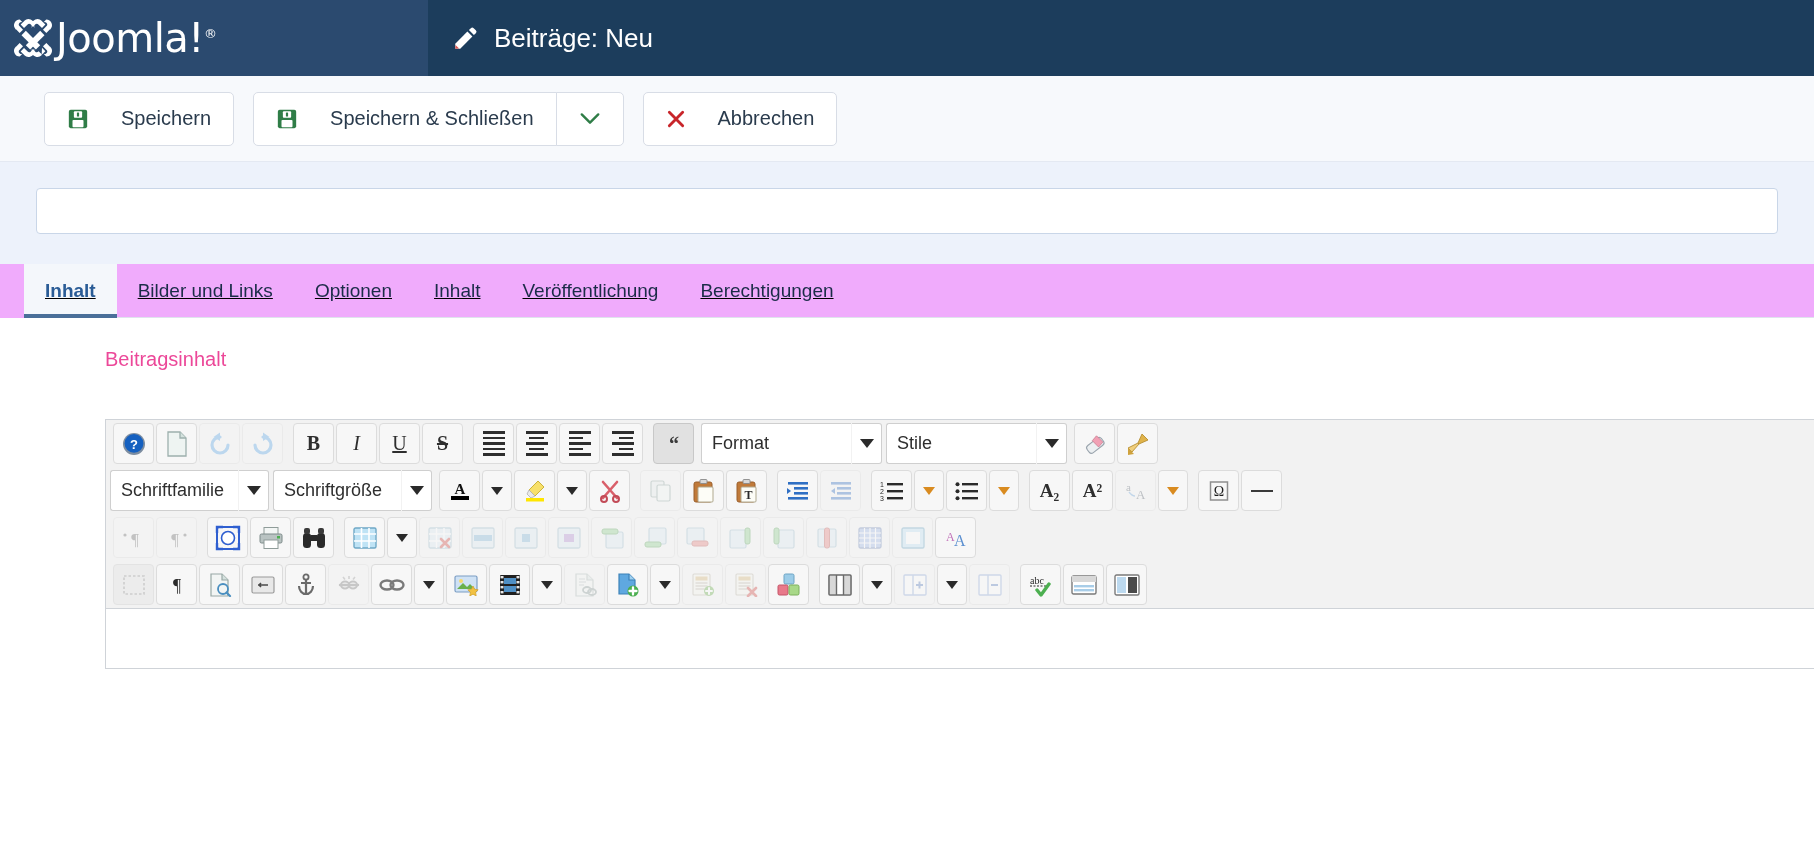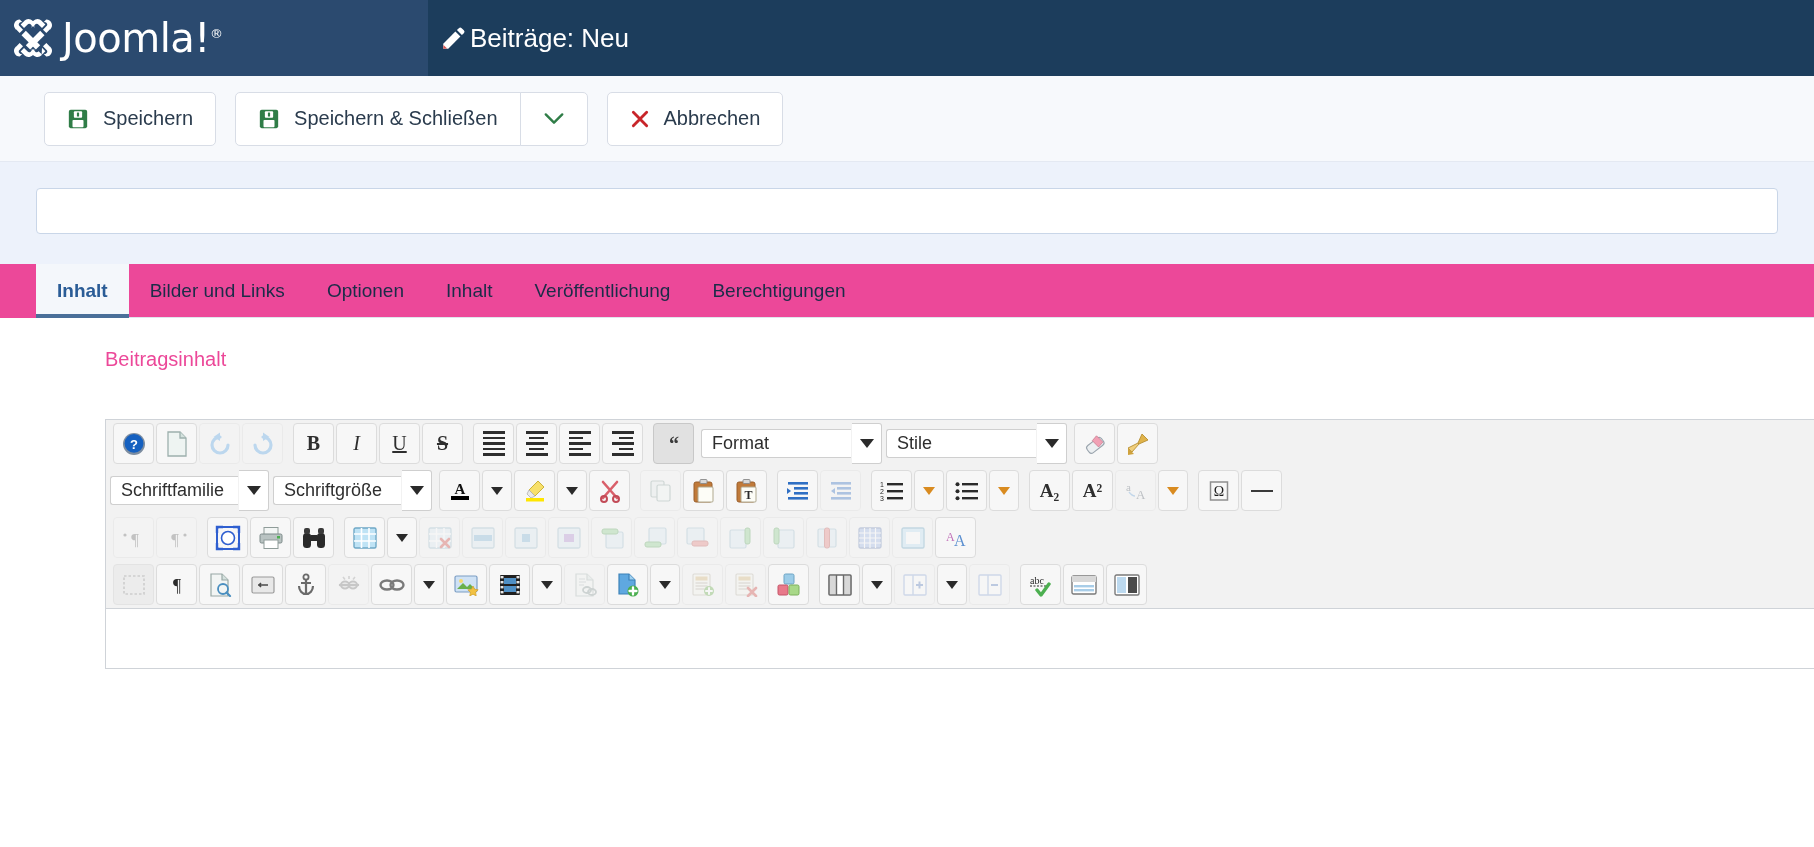--- a/index.html
+++ b/index.html
@@ -18,39 +18,39 @@
     width: 100%;
     background: #1c3d5c;
   }
   .brand {
     width: 428px;
     background: #2b4a6f;
     display: flex;
     align-items: center;
     padding-left: 10px;
   }
-  .joomla-logo { display: flex; align-items: center; gap: 6px; }
+  .joomla-logo { display: flex; align-items: center; }
   .joomla-mark { width: 46px; height: 46px; display:block; }
   .joomla-word {
     color: #ffffff;
     font-size: 40px;
     letter-spacing: -0.5px;
     font-family: "DejaVu Sans", sans-serif;
     font-weight: 400;
     line-height: 1;
     position: relative;
   }
   .joomla-word sup { font-size: 13px; vertical-align: super; }
   .page-head {
     flex: 1;
     background: #1c3d5c;
     display: flex;
     align-items: center;
-    padding-left: 12px;
-    gap: 4px;
+    padding-left: 24px;
+    gap: 16px;
   }
   .page-head-title {
     color: #ffffff;
     font-size: 26px;
     font-weight: 400;
   }
   .pencil-icon { width: 26px; height: 26px; display:block; }
 
   
   .toolbar {
@@ -63,21 +63,21 @@
     gap: 19px;
   }
   .btn {
     height: 54px;
     background: #ffffff;
     border: 1px solid #d8dde6;
     border-radius: 5px;
     display: flex;
     align-items: center;
     padding: 0 22px;
-    gap: 14px;
+    gap: 32px;
     font-size: 20px;
     color: #2a3b4d;
     cursor: pointer;
     white-space: nowrap;
   }
   .btn-group { display: flex; justify-content: space-between; }
   .btn-group .btn:first-child { border-radius: 5px 0 0 5px; }
   .btn-group .btn.caret {
     border-radius: 0 5px 5px 0;
     border-left: 1px solid #d8dde6;
@@ -106,21 +106,21 @@
     border-radius: 4px;
     background: #ffffff;
     font-size: 18px;
     padding: 0 12px;
     color: #1b2c48;
     font-family: "Liberation Sans", sans-serif;
     outline: none;
   }
 
   
-  .tabs-wrap { background: #ec4899; padding-left: 36px; }
+  .tabs-wrap { background: #f0abfc; padding-left: 24px; text-decoration: underline; }
   .tabs {
     display: flex;
     align-items: stretch;
     border-bottom: 1px solid #dfe4ec;
     height: 54px;
   }
   .tab {
     display: flex;
     align-items: center;
     gap: 9px;
@@ -182,21 +182,21 @@
     font-size: 19px;
     color: #2e2e2e;
     font-family: "Liberation Serif", serif;
     overflow: hidden;
   }
   .tb-btn.pressed { background: #e1e1e1; border-color: #c8c8c8; }
   .tb-btn.dim { opacity: 0.35; }
   .tb-btn.narrow { width: 30px; }
   .tb-btn svg { display: block; }
   .tb-sel {
-    height: 29px;
+    height: 41px;
     min-width: 132px;
     border: 1px solid #cfcfcf;
     background: #ffffff;
     border-radius: 3px;
     display: flex;
     align-items: center;
     padding: 0 10px;
     font-size: 18px;
     color: #2e2e2e;
     font-family: "Liberation Sans", sans-serif;

